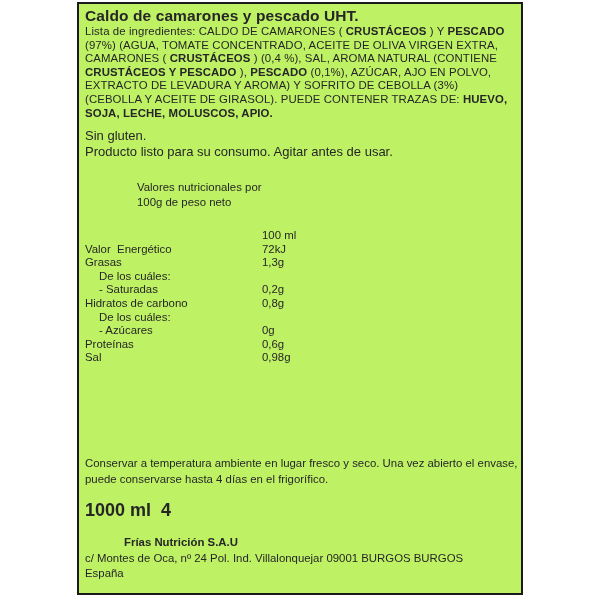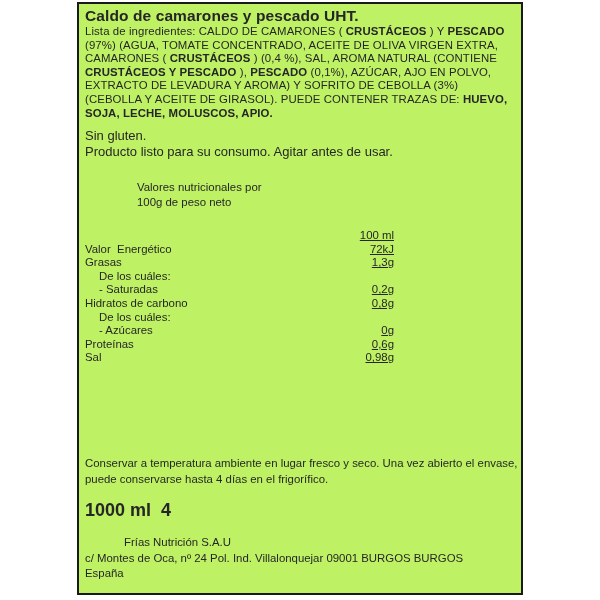--- a/index.html
+++ b/index.html
@@ -68,22 +68,21 @@
   .nlabel {
     position: absolute;
     left: 6px;
     white-space: pre;
   }
   .nlabel.ind { left: 20px; }
   .nvalue {
     position: absolute;
     left: 183px;
     width: 132px;
-    text-align: right;
-    text-decoration: underline;
+    text-align: left;
   }
   .storage {
     left: 6px;
     top: 452px;
     width: 438px;
     font-size: 11.4px;
     line-height: 15.5px;
   }
   .volume {
     left: 6px;
@@ -93,21 +92,21 @@
     white-space: pre;
     text-align: right;
   }
   .manufacturer {
     left: 6px;
     top: 531px;
     width: 434px;
     font-size: 11.4px;
     line-height: 15.5px;
   }
-  .manufacturer .name { font-weight: normal; padding-left: 39px; }
+  .manufacturer .name { font-weight: bold; padding-left: 39px; }
 </style>
 </head>
 <body>
 
 <div class="label-box">
 
   <div class="abs product-title">Caldo de camarones y pescado UHT.</div>
 
   <div class="abs ingredients"><span>Lista de ingredientes: CALDO DE CAMARONES ( </span><span class="b">CRUSTÁCEOS</span><span> ) Y </span><span class="b">PESCADO</span><span> (97%) (AGUA, TOMATE CONCENTRADO, ACEITE DE OLIVA VIRGEN EXTRA, CAMARONES ( </span><span class="b">CRUSTÁCEOS</span><span> ) (0,4 %), SAL, AROMA NATURAL (CONTIENE </span><span class="b">CRUSTÁCEOS Y PESCADO</span><span> ), </span><span class="b">PESCADO</span><span> (0,1%), AZÚCAR, AJO EN POLVO, EXTRACTO DE LEVADURA Y AROMA) Y SOFRITO DE CEBOLLA (3%) (CEBOLLA Y ACEITE DE GIRASOL). PUEDE CONTENER TRAZAS DE: </span><span class="b">HUEVO, SOJA, LECHE, MOLUSCOS, APIO.</span></div>
 

